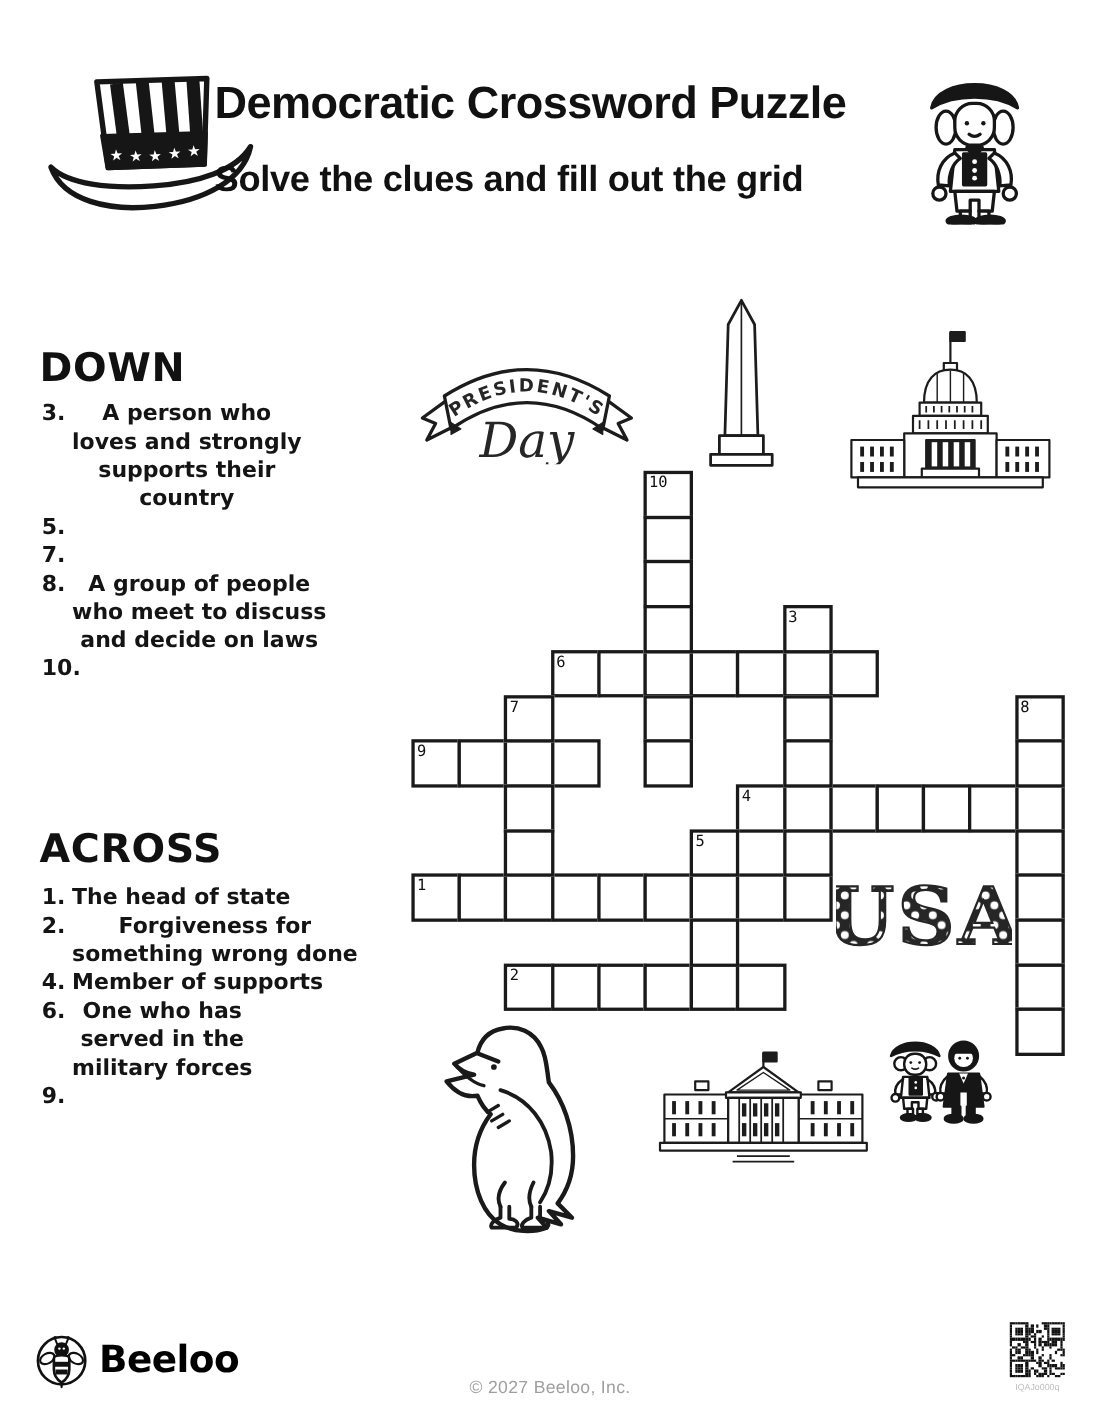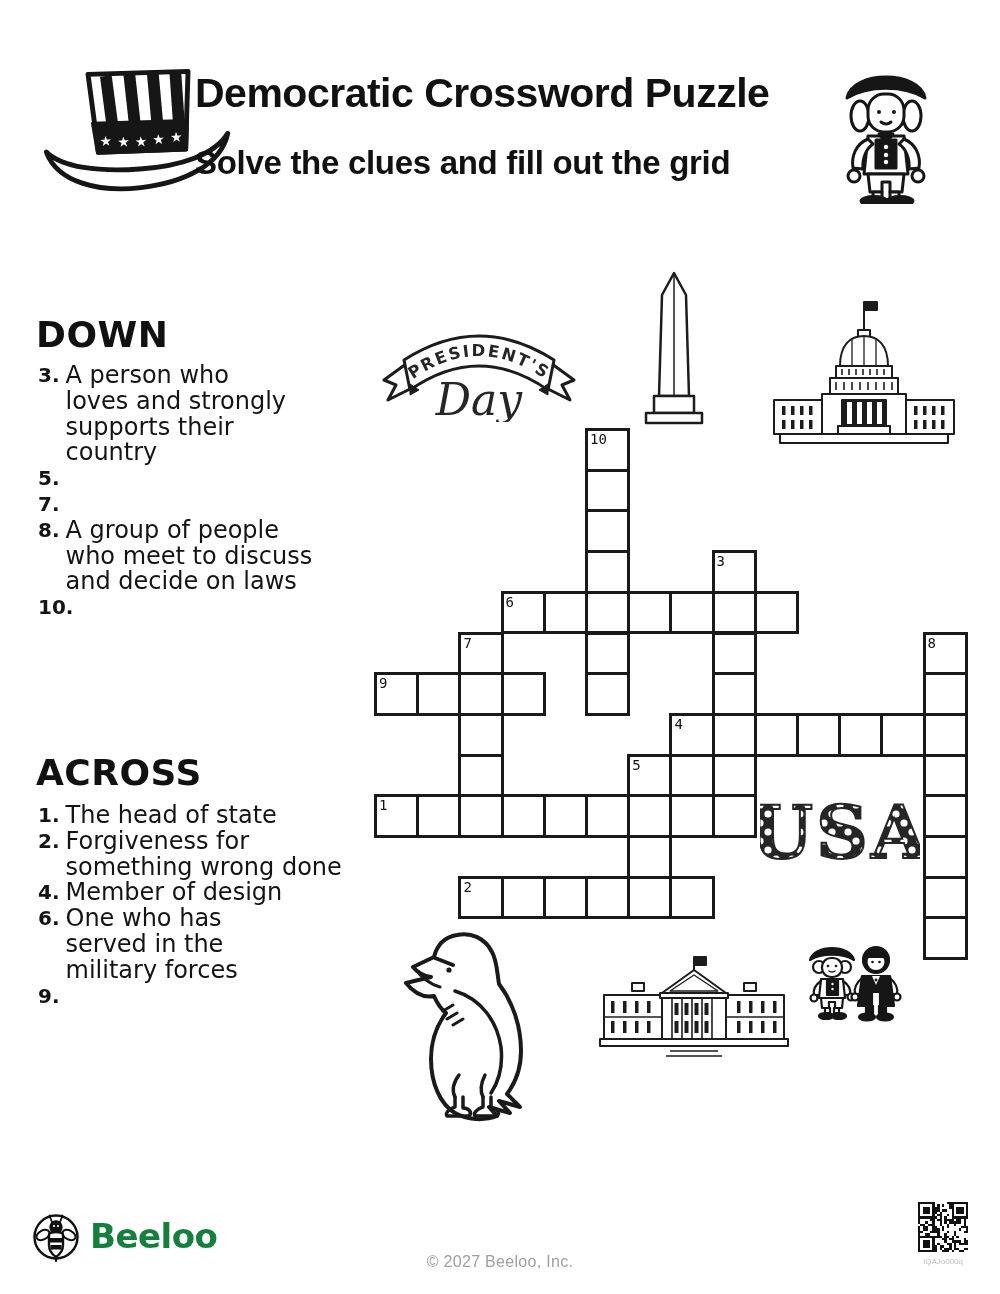--- a/index.html
+++ b/index.html
@@ -27,21 +27,21 @@
     position:absolute; left:36px; font-weight:bold; font-size:36px;
     letter-spacing:0.5px; color:#111;
   }
   .down-header   { top:314px; }
   .across-header { top:752px; }
   .clue-list { position:absolute; left:38px; list-style:none; width:330px; }
   .down-list   { top:363px; }
   .across-list { top:803px; }
   .clue-list li { display:flex; align-items:flex-start; }
   .cnum  { font-weight:bold; font-size:20px; line-height:25.8px; margin-right:6px; white-space:nowrap; }
-  .ctext { font-weight:normal; font-size:24px; line-height:25.8px; white-space:pre-line; }
+  .ctext { font-weight:bold; font-size:20px; line-height:25.8px; white-space:pre-line;text-align:center; }
   
   .grid-layer { position:absolute; left:0; top:0; width:100%; height:100%; }
   .cell {
     position:absolute; background:#fff; border:3px solid #1a1a1a;
   }
   .cellnum {
     position:absolute; left:2px; top:0px;
     font-family:"DejaVu Sans Mono", monospace; font-size:14px; color:#111;
     line-height:16px;
   }
@@ -50,21 +50,21 @@
   .monument-wrap { position:absolute; left:641px; top:270px; }
   .capitol-wrap  { position:absolute; left:768px; top:296px; }
   .usa-wrap      { position:absolute; left:760px; top:792px; }
   .eagle-wrap    { position:absolute; left:393px; top:925px; }
   .whitehouse-wrap { position:absolute; left:598px; top:953px; }
   .pair-wrap     { position:absolute; left:806px; top:936px; }
   
   .bee-wrap  { position:absolute; left:31px; top:1211px; }
   .brand {
     position:absolute; left:90px; top:1216px; font-weight:bold;
-    font-size:34px; letter-spacing:-0.5px; color:#15803d;
+    font-size:34px; letter-spacing:-0.5px; color:#000000;
   }
   .copyright {
     position:absolute; left:0; top:1253px; width:1000px; text-align:center;
     font-family:"Liberation Sans", sans-serif;
     font-size:16px; color:#9e9e9e; letter-spacing:0.3px;
   }
   .qr { position:absolute; left:918px; top:1202px; width:50.4px; height:50.4px; }
   .qr-mod { position:absolute; background:#111; }
   .qr-label {
     position:absolute; left:910px; top:1257px; width:66px; text-align:center;
@@ -163,21 +163,21 @@
         <span class="cnum">1.</span>
         <span class="ctext">The head of state</span>
       </li>
       <li>
         <span class="cnum">2.</span>
         <span class="ctext">Forgiveness for
 something wrong done</span>
       </li>
       <li>
         <span class="cnum">4.</span>
-        <span class="ctext">Member of design</span>
+        <span class="ctext">Member of supports</span>
       </li>
       <li>
         <span class="cnum">6.</span>
         <span class="ctext">One who has
 served in the
 military forces</span>
       </li>
       <li>
         <span class="cnum">9.</span>
       </li>

